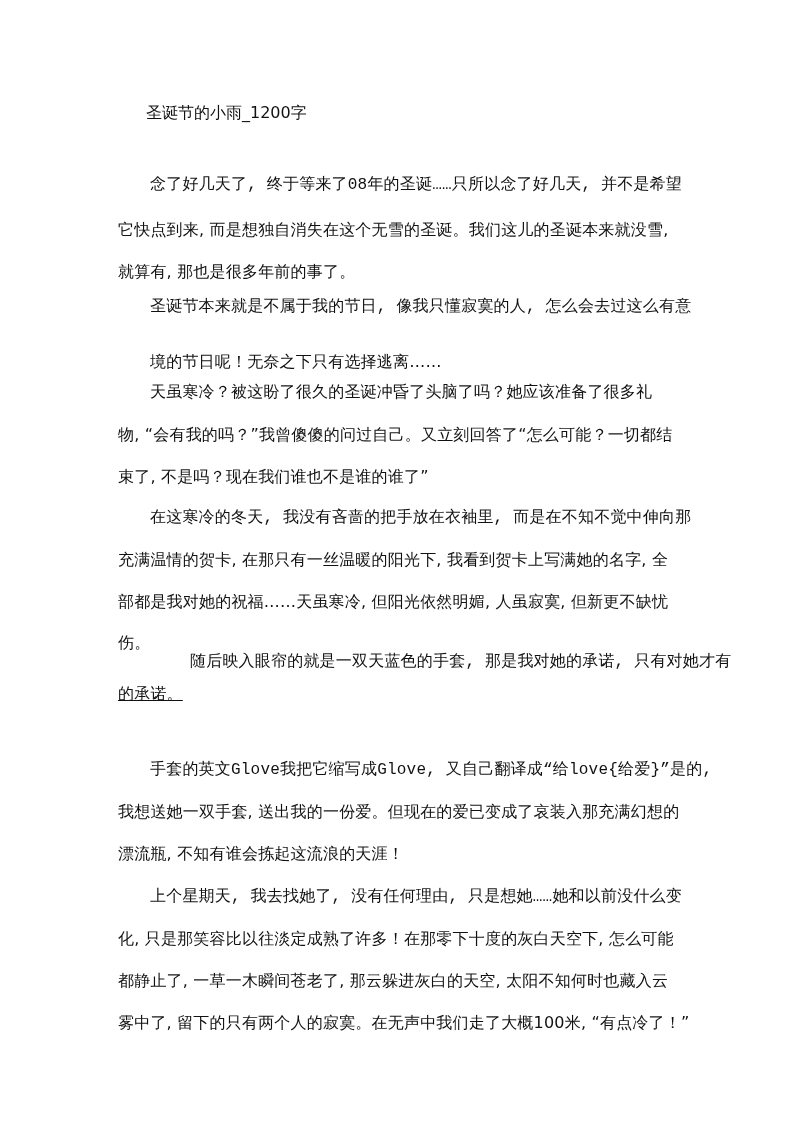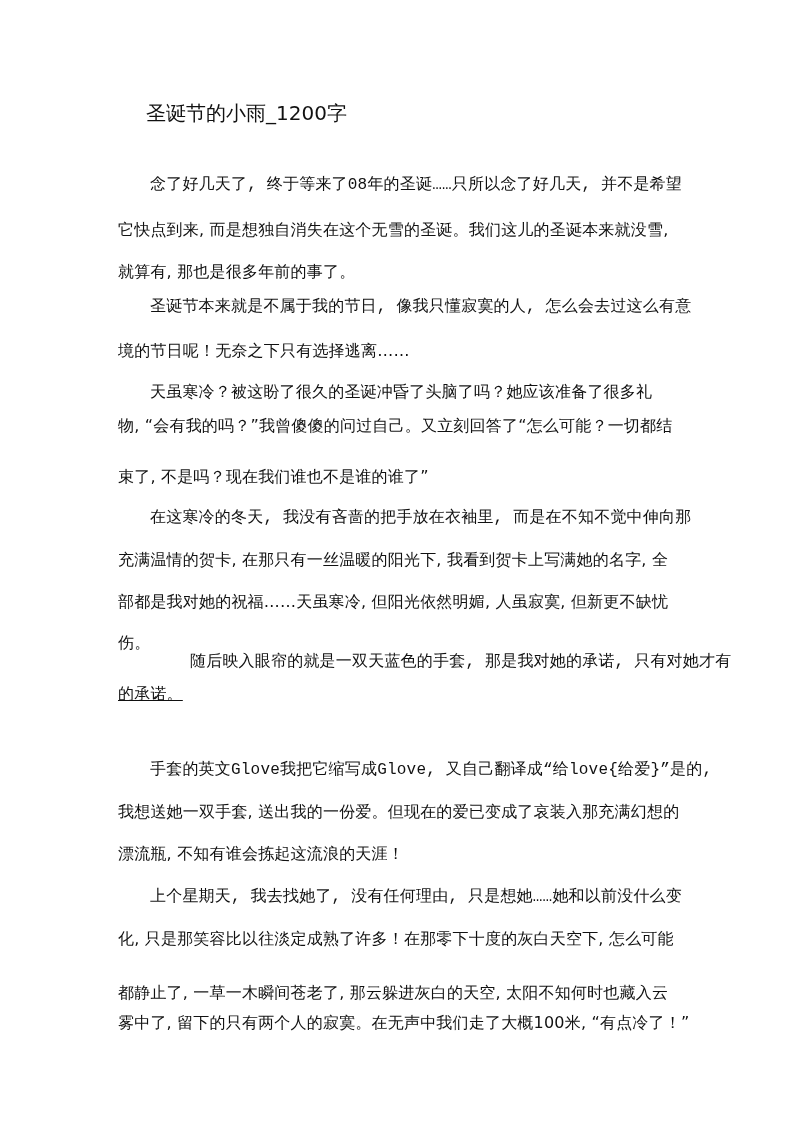--- a/index.html
+++ b/index.html
@@ -1,43 +1,43 @@
 <!DOCTYPE html>
 <html><head>
   <meta charset="utf-8">
   <style>
     html, body { margin: 0; padding: 0; background: #ffffff; }
     body { width: 800px; height: 1132px; position: relative; overflow: hidden;
            font-family: "DejaVu Sans", "Liberation Sans", sans-serif; color: #111; }
     .page { position: absolute; left: 0; top: 0; width: 800px; height: 1132px; background: #fff; }
-    .title { position: absolute; left: 146px; top: 103px; font-size: 20px; line-height: 20px; white-space: nowrap; }
+    .title { position: absolute; left: 146px; top: 103px; font-size: 16px; line-height: 20px; white-space: nowrap; }
     .line { position: absolute; left: 118px; font-size: 16px; line-height: 20px; white-space: nowrap; letter-spacing: 0.2px; }
     .indent { left: 150px; font-family: Liberation Mono, monospace; }
   </style>
 </head>
 <body>
 
 <div class="page">
   <div class="title">圣诞节的小雨_1200字</div>
   <div id="lines">
       <div class="line indent" style="top: 175px;">念了好几天了, 终于等来了08年的圣诞……只所以念了好几天, 并不是希望</div>
       <div class="line" style="top: 220px;">它快点到来, 而是想独自消失在这个无雪的圣诞。我们这儿的圣诞本来就没雪,</div>
       <div class="line" style="top: 262px;">就算有, 那也是很多年前的事了。</div>
       <div class="line indent" style="top: 297px;">圣诞节本来就是不属于我的节日, 像我只懂寂寞的人, 怎么会去过这么有意</div>
-      <div class="line" style="top: 341px;">境的节日呢！无奈之下只有选择逃离……</div>
+      <div class="line" style="top: 352px; margin-left: 32px;">境的节日呢！无奈之下只有选择逃离……</div>
       <div class="line indent" style="top: 383px;">天虽寒冷？被这盼了很久的圣诞冲昏了头脑了吗？她应该准备了很多礼</div>
-      <div class="line" style="top: 416px;">物, “会有我的吗？”我曾傻傻的问过自己。又立刻回答了“怎么可能？一切都结</div>
+      <div class="line" style="top: 425px;">物, “会有我的吗？”我曾傻傻的问过自己。又立刻回答了“怎么可能？一切都结</div>
       <div class="line" style="top: 467px;">束了, 不是吗？现在我们谁也不是谁的谁了”</div>
       <div class="line indent" style="top: 508px;">在这寒冷的冬天, 我没有吝啬的把手放在衣袖里, 而是在不知不觉中伸向那</div>
       <div class="line" style="top: 550px;">充满温情的贺卡, 在那只有一丝温暖的阳光下, 我看到贺卡上写满她的名字, 全</div>
       <div class="line" style="top: 592px;">部都是我对她的祝福……天虽寒冷, 但阳光依然明媚, 人虽寂寞, 但新更不缺忧</div>
       <div class="line" style="top: 633px;">伤。</div>
       <div class="line indent" style="top: 652px; margin-left: 40px;">随后映入眼帘的就是一双天蓝色的手套, 那是我对她的承诺, 只有对她才有</div>
       <div class="line" style="top: 684px; text-decoration: underline;">的承诺。</div>
       <div class="line indent" style="top: 760px;">手套的英文Glove我把它缩写成Glove, 又自己翻译成“给love{给爱}”是的,</div>
       <div class="line" style="top: 802px; text-align: right;">我想送她一双手套, 送出我的一份爱。但现在的爱已变成了哀装入那充满幻想的</div>
       <div class="line" style="top: 844px; text-align: right;">漂流瓶, 不知有谁会拣起这流浪的天涯！</div>
       <div class="line indent" style="top: 887px; text-align: right;">上个星期天, 我去找她了, 没有任何理由, 只是想她……她和以前没什么变</div>
       <div class="line" style="top: 929px;">化, 只是那笑容比以往淡定成熟了许多！在那零下十度的灰白天空下, 怎么可能</div>
-      <div class="line" style="top: 971px; margin-top: 12px;">都静止了, 一草一木瞬间苍老了, 那云躲进灰白的天空, 太阳不知何时也藏入云</div>
+      <div class="line" style="top: 971px;">都静止了, 一草一木瞬间苍老了, 那云躲进灰白的天空, 太阳不知何时也藏入云</div>
       <div class="line" style="top: 1013px;">雾中了, 留下的只有两个人的寂寞。在无声中我们走了大概100米, “有点冷了！”</div>
     </div>
 </div>
 
 </body></html>

